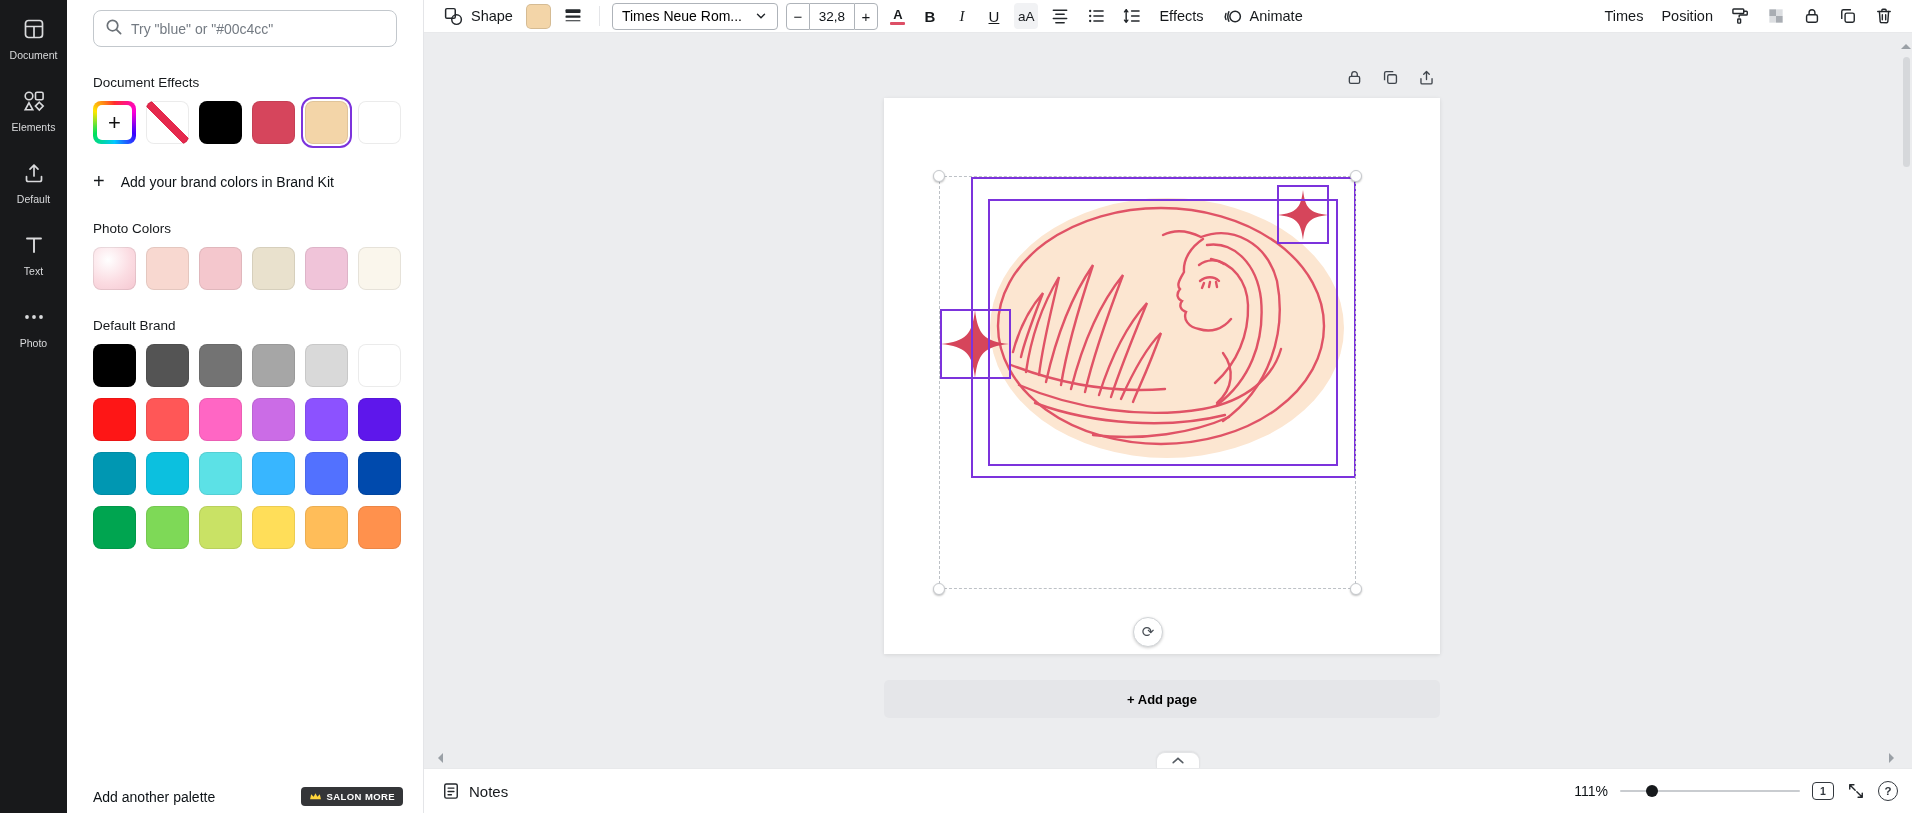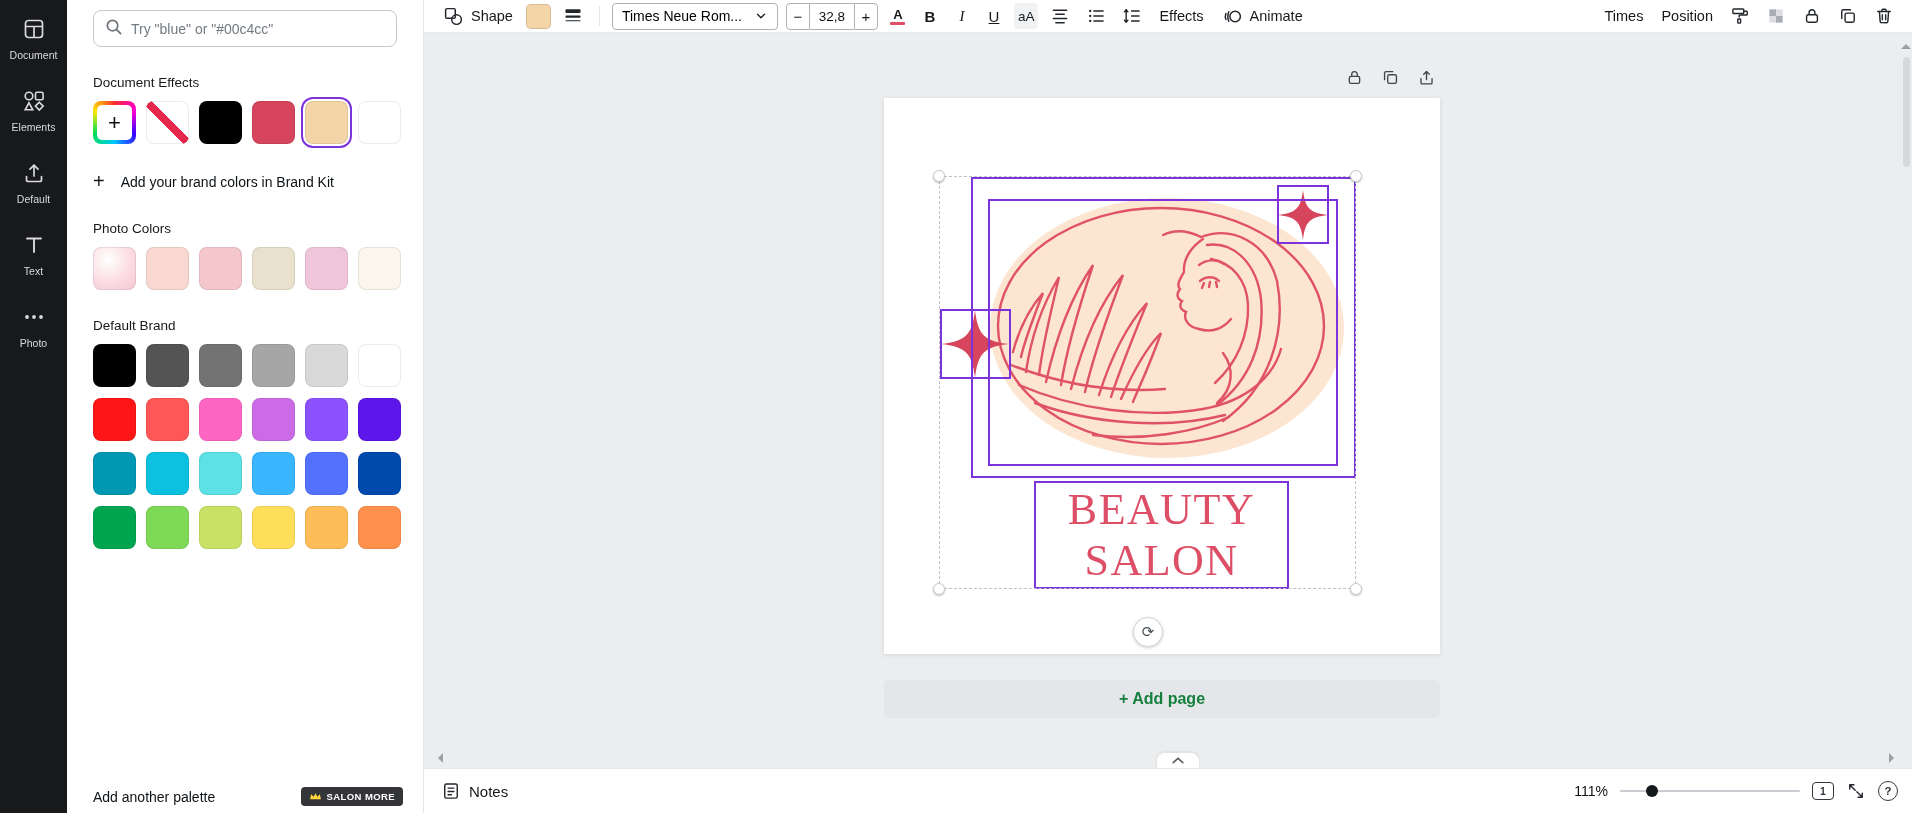--- a/index.html
+++ b/index.html
@@ -76,21 +76,21 @@
   .sel { position:absolute; border:2px solid var(--accent_purple); pointer-events:none; }
   .sel.outer  { left:547px; top:144px; width:385px; height:301px; }
   .sel.inner  { left:564px; top:166px; width:350px; height:267px; }
   .sel.trbox  { left:853px; top:152px; width:52px;  height:59px; }
   .sel.lspbox { left:516px; top:276px; width:71px;  height:70px; }
   .sel.textbox{ left:610px; top:448px; width:255px; height:108px; display:flex; align-items:center; justify-content:center; pointer-events:auto; cursor:move; }
   .logotext { font-family:"Liberation Serif","DejaVu Serif",serif; font-size:44px; line-height:51px; letter-spacing:1.5px; color:var(--text_red); text-align:center; }
   .marquee { position:absolute; left:515px; top:143px; width:417px; height:413px; border:1.5px dashed #bdc1c6; pointer-events:none; }
   .handle { position:absolute; width:12px; height:12px; border-radius:50%; background:#fff; border:1px solid #c6c9cd; box-shadow:0 1px 2px rgba(0,0,0,.25); cursor:pointer; }
   .rotate { position:absolute; left:709px; top:584px; width:30px; height:30px; border-radius:50%; background:#fff; border:1px solid #d2d5d8; box-shadow:0 1px 3px rgba(0,0,0,.2); display:flex; align-items:center; justify-content:center; font-size:15px; color:#474d54; cursor:grab; }
-  .addpage { position:absolute; left:460px; top:647px; width:556px; height:38px; background:#e5e6e9; border:0; border-radius:5px; font-size:16px; font-weight:bold; color:#15803d; cursor:pointer; font-family:inherit; }
+  .addpage { position:absolute; left:460px; top:647px; width:556px; height:38px; background:#e5e6e9; border:0; border-radius:5px; font-size:13px; font-weight:bold; color:#000000; cursor:pointer; font-family:inherit; }
   .collapse { position:absolute; left:732px; top:719px; width:44px; height:16px; background:#fff; border:1px solid #e3e4e6; border-bottom:0; border-radius:9px 9px 0 0; display:flex; align-items:center; justify-content:center; cursor:pointer; box-shadow:0 -1px 2px rgba(0,0,0,.06); }
   .collapse svg { width:14px; height:9px; }
   .arr { position:absolute; width:0; height:0; border:5px solid transparent; cursor:pointer; }
   .arr.l { left:9px;  bottom:5px; border-right-color:#9aa0a6; }
   .arr.r { right:13px; bottom:5px; border-left-color:#9aa0a6; }
   .arr.u { right:1px; top:6px; border-bottom-color:#9aa0a6; }
   .vthumb { position:absolute; right:2px; top:24px; width:7px; height:110px; background:#d6d8db; border-radius:4px; cursor:pointer; }
 
   
   .statusbar { height:45px; flex:0 0 45px; background:#fff; border-top:1px solid #e8e9eb; display:flex; align-items:center; padding:0 14px 0 17px; }
@@ -404,26 +404,20 @@
         <path d="M0 -34 C3 -9 9 -3 34 0 C9 3 3 9 0 34 C-3 9 -9 3 -34 0 C-9 -3 -3 -9 0 -34 Z"></path>
       </svg>
       <svg class="sparkle sp-tr" viewBox="-28 -28 56 56">
         <path d="M0 -25 C2.2 -6.6 6.6 -2.2 25 0 C6.6 2.2 2.2 6.6 0 25 C-2.2 6.6 -6.6 2.2 -25 0 C-6.6 -2.2 -2.2 -6.6 0 -25 Z"></path>
       </svg>
 
       <div class="sel outer"></div>
       <div class="sel inner"></div>
       <div class="sel trbox"></div>
       <div class="sel lspbox"></div>
-      <div class="sel textbox">
-        <div class="logotext">
-          <div>BEAUTY</div>
-          <div>SALON</div>
-        </div>
-      </div>
 
       <div class="marquee"></div>
       <div class="handle" style="left:509px; top:137px;"></div>
       <div class="handle" style="left:926px; top:137px;"></div>
       <div class="handle" style="left:509px; top:550px;"></div>
       <div class="handle" style="left:926px; top:550px;"></div>
       <button class="rotate">
           <span>⟳</span>
         </button>
 

